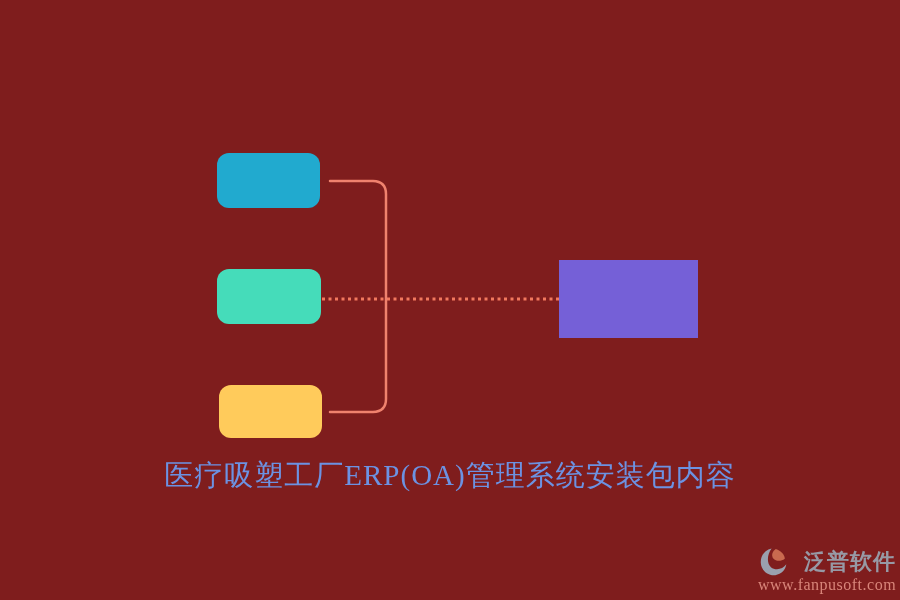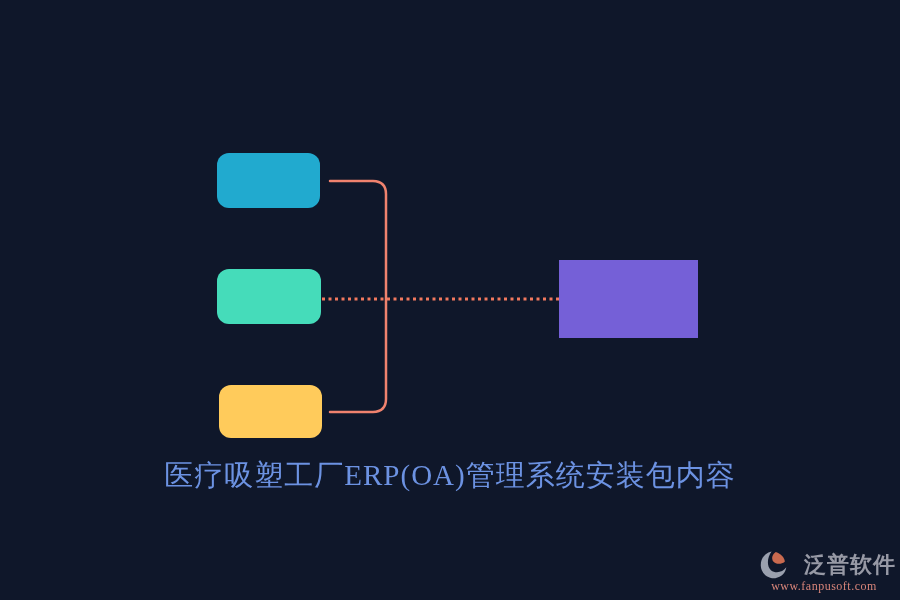--- a/index.html
+++ b/index.html
@@ -1,20 +1,20 @@
 <!DOCTYPE html>
 <html><head>
 <meta charset="utf-8">
 <style>
   html, body { margin: 0; padding: 0; background: #ffffff; }
   .stage {
     position: relative;
     width: 900px;
     height: 600px;
-    background: #0f172a;
+    background: #7f1d1d;
     overflow: hidden;
     font-family: "Liberation Sans", sans-serif;
   }
   .connectors {
     position: absolute;
     left: 0; top: 0;
     width: 900px; height: 600px;
     pointer-events: none;
   }
   .bracket {
@@ -60,21 +60,21 @@
   }
   .logo-icon { width: 30px; height: 30px; flex: 0 0 auto; }
   .logo-name {
     font-size: 22px;
     font-weight: bold;
     letter-spacing: 1px;
     font-family: "Liberation Serif", "DejaVu Serif", serif;
     white-space: nowrap;
   }
   .logo-url {
-    font-size: 12px;
+    font-size: 16px;
     text-align: center;
     margin-top: -1px;
     font-family: "Liberation Serif", "DejaVu Serif", serif;
     letter-spacing: 0.5px;
   }
 </style>
 </head>
 <body>
 
 <div class="stage">

